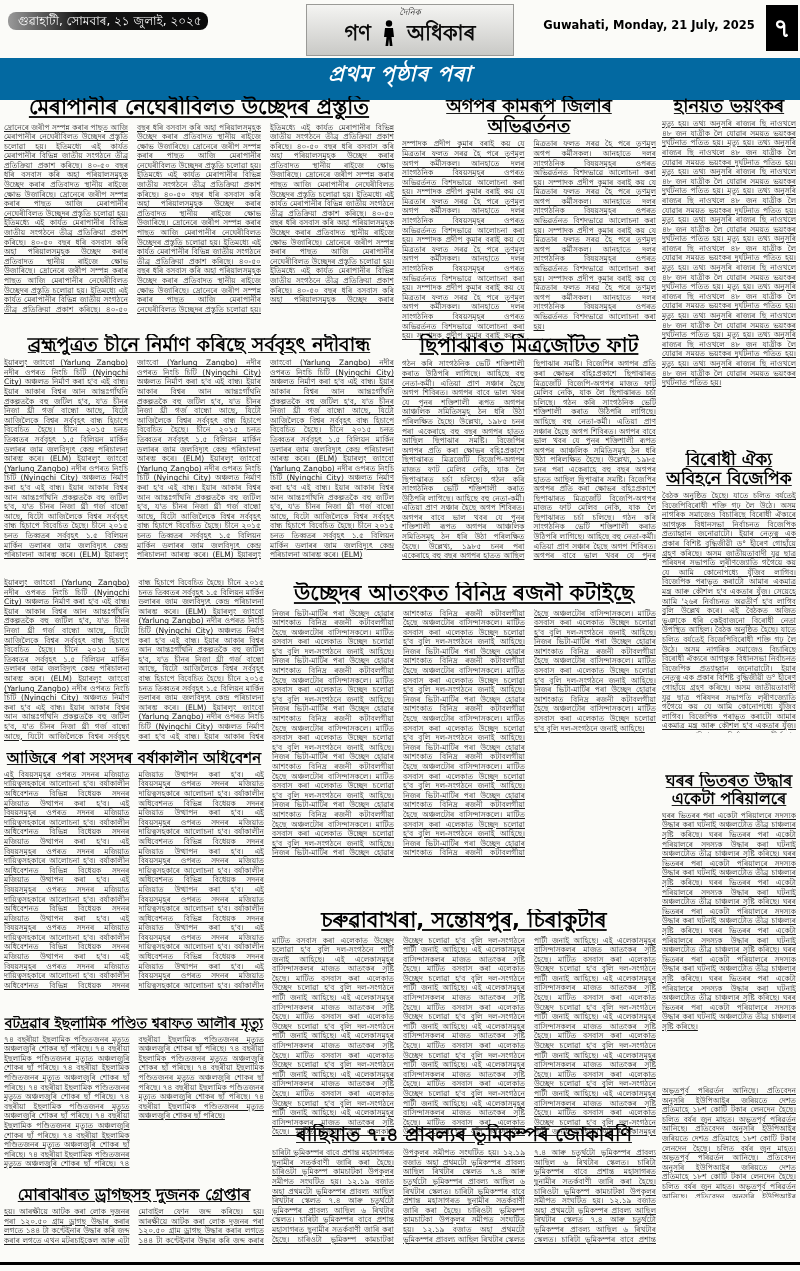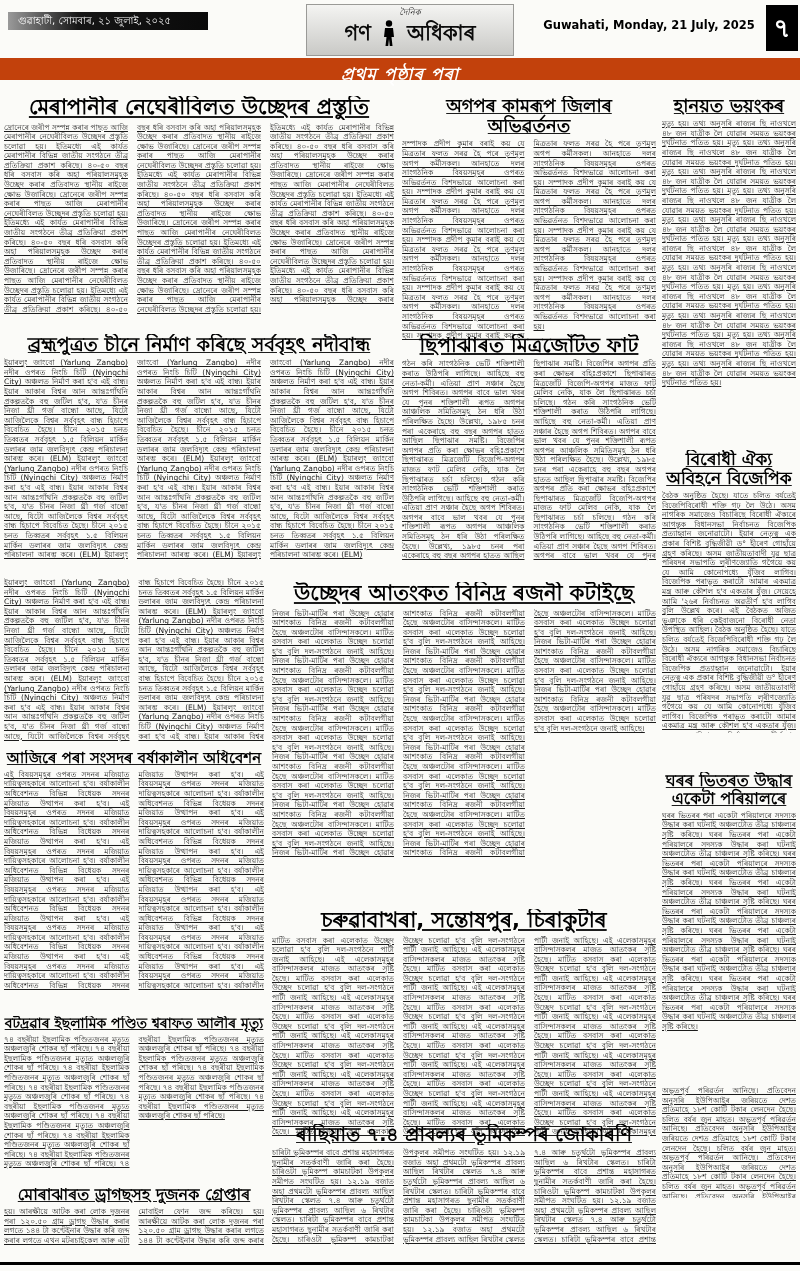--- a/index.html
+++ b/index.html
@@ -5,44 +5,44 @@
   html,body{margin:0;padding:0;background:#e8e8e6;}
   .page{
     position:relative;width:800px;height:1271px;margin:0 auto;
     background:#fbfbf8;color:#1c1c1c;overflow:hidden;
     font-family:"DejaVu Sans","Liberation Sans",sans-serif;
   }
   
   .date-box{
     position:absolute;left:8px;top:12px;width:190px;height:18px;
     background:linear-gradient(90deg,#9a9a9a,#161616 35%,#0a0a0a);
-    color:#fff;font-size:10px;line-height:18px;padding-left:10px;
-    white-space:nowrap;overflow:hidden;
+    color:#fff;font-size:12px;line-height:18px;padding-left:10px;
+    white-space:nowrap;overflow:hidden;border-radius:8px;
   }
   .masthead{
     position:absolute;left:306px;top:4px;width:206px;height:50px;
     background:linear-gradient(180deg,#f4f4f2,#c9c9c6);
     border:1px solid #9a9a97;text-align:center;overflow:hidden;
   }
   .masthead .daily{font-size:8.5px;font-style:italic;margin-top:1px;color:#222;}
   .masthead .title-line{
     font-size:21px;font-weight:700;color:#0a0a0a;line-height:1.0;
     display:flex;align-items:center;justify-content:center;gap:12px;
   }
   .date-en{
     position:absolute;left:540px;top:18px;width:218px;text-align:center;
     font-size:11.5px;font-weight:700;color:#000;white-space:nowrap;
   }
   .page-badge{
     position:absolute;right:2px;top:5px;width:32px;height:46px;background:#000;
     color:#fff;font-size:26px;font-weight:700;text-align:center;line-height:46px;
   }
   .banner{
-    position:absolute;left:0;top:58px;width:800px;height:22px;background:#c2410c;
-    color:#fff;font-size:17px;font-weight:700;font-style:italic;
+    position:absolute;left:0;top:58px;width:800px;height:42px;background:#0369a1;
+    color:#fff;font-size:21px;font-weight:700;font-style:italic;
     text-align:center;line-height:32px;letter-spacing:1px;
   }
   
   .article{position:absolute;overflow:hidden;text-decoration:underline;}
   .hl{
     margin:0 0 3px 0;font-weight:700;color:#000;text-align:center;
     line-height:1.12;overflow:hidden;
   }
   .bt{
     font-size:7.5px;line-height:1.28;text-align:justify;color:#1b1b1b;

